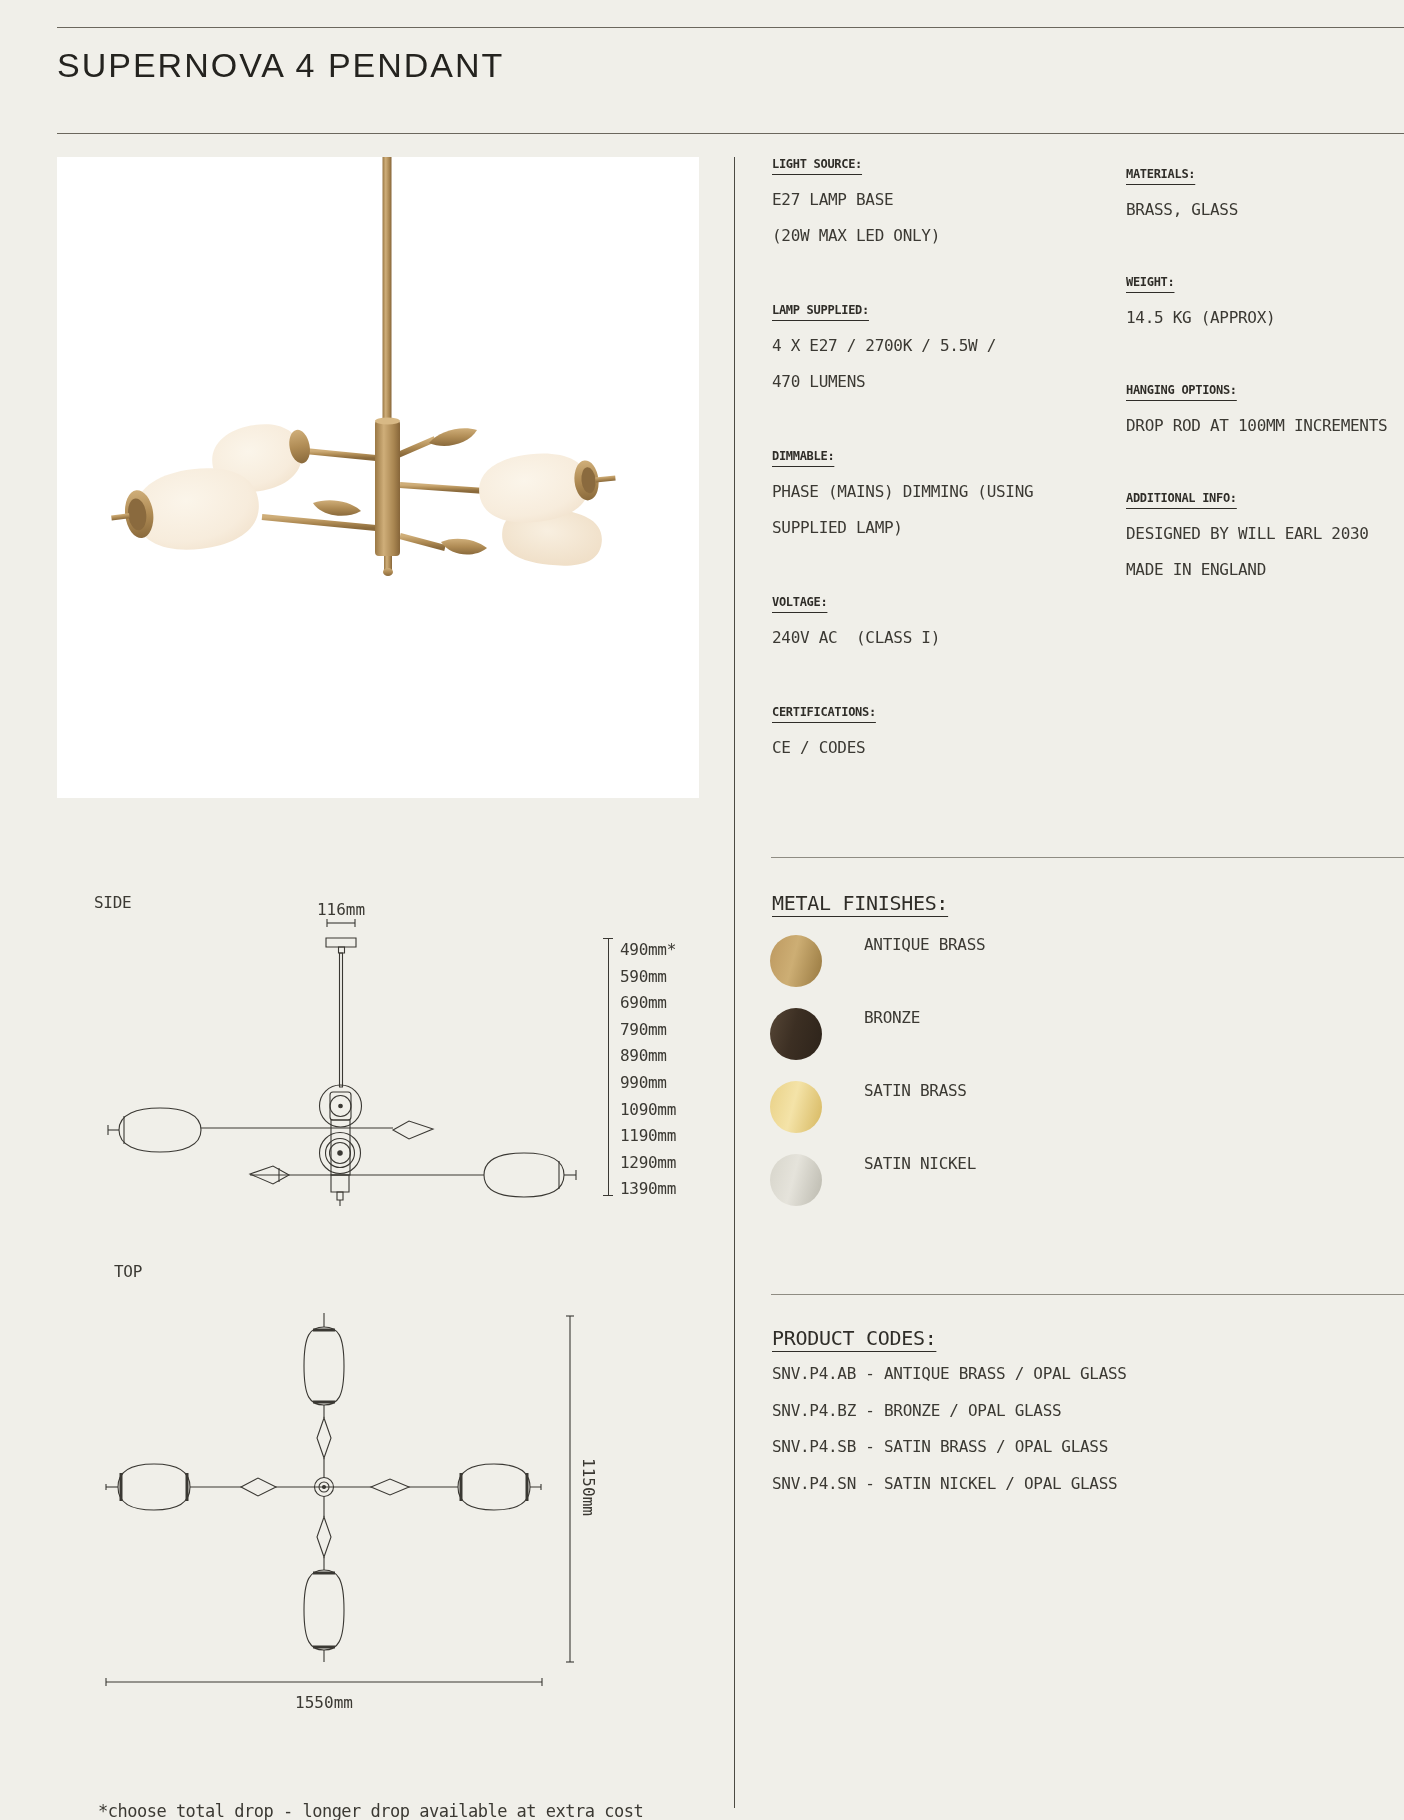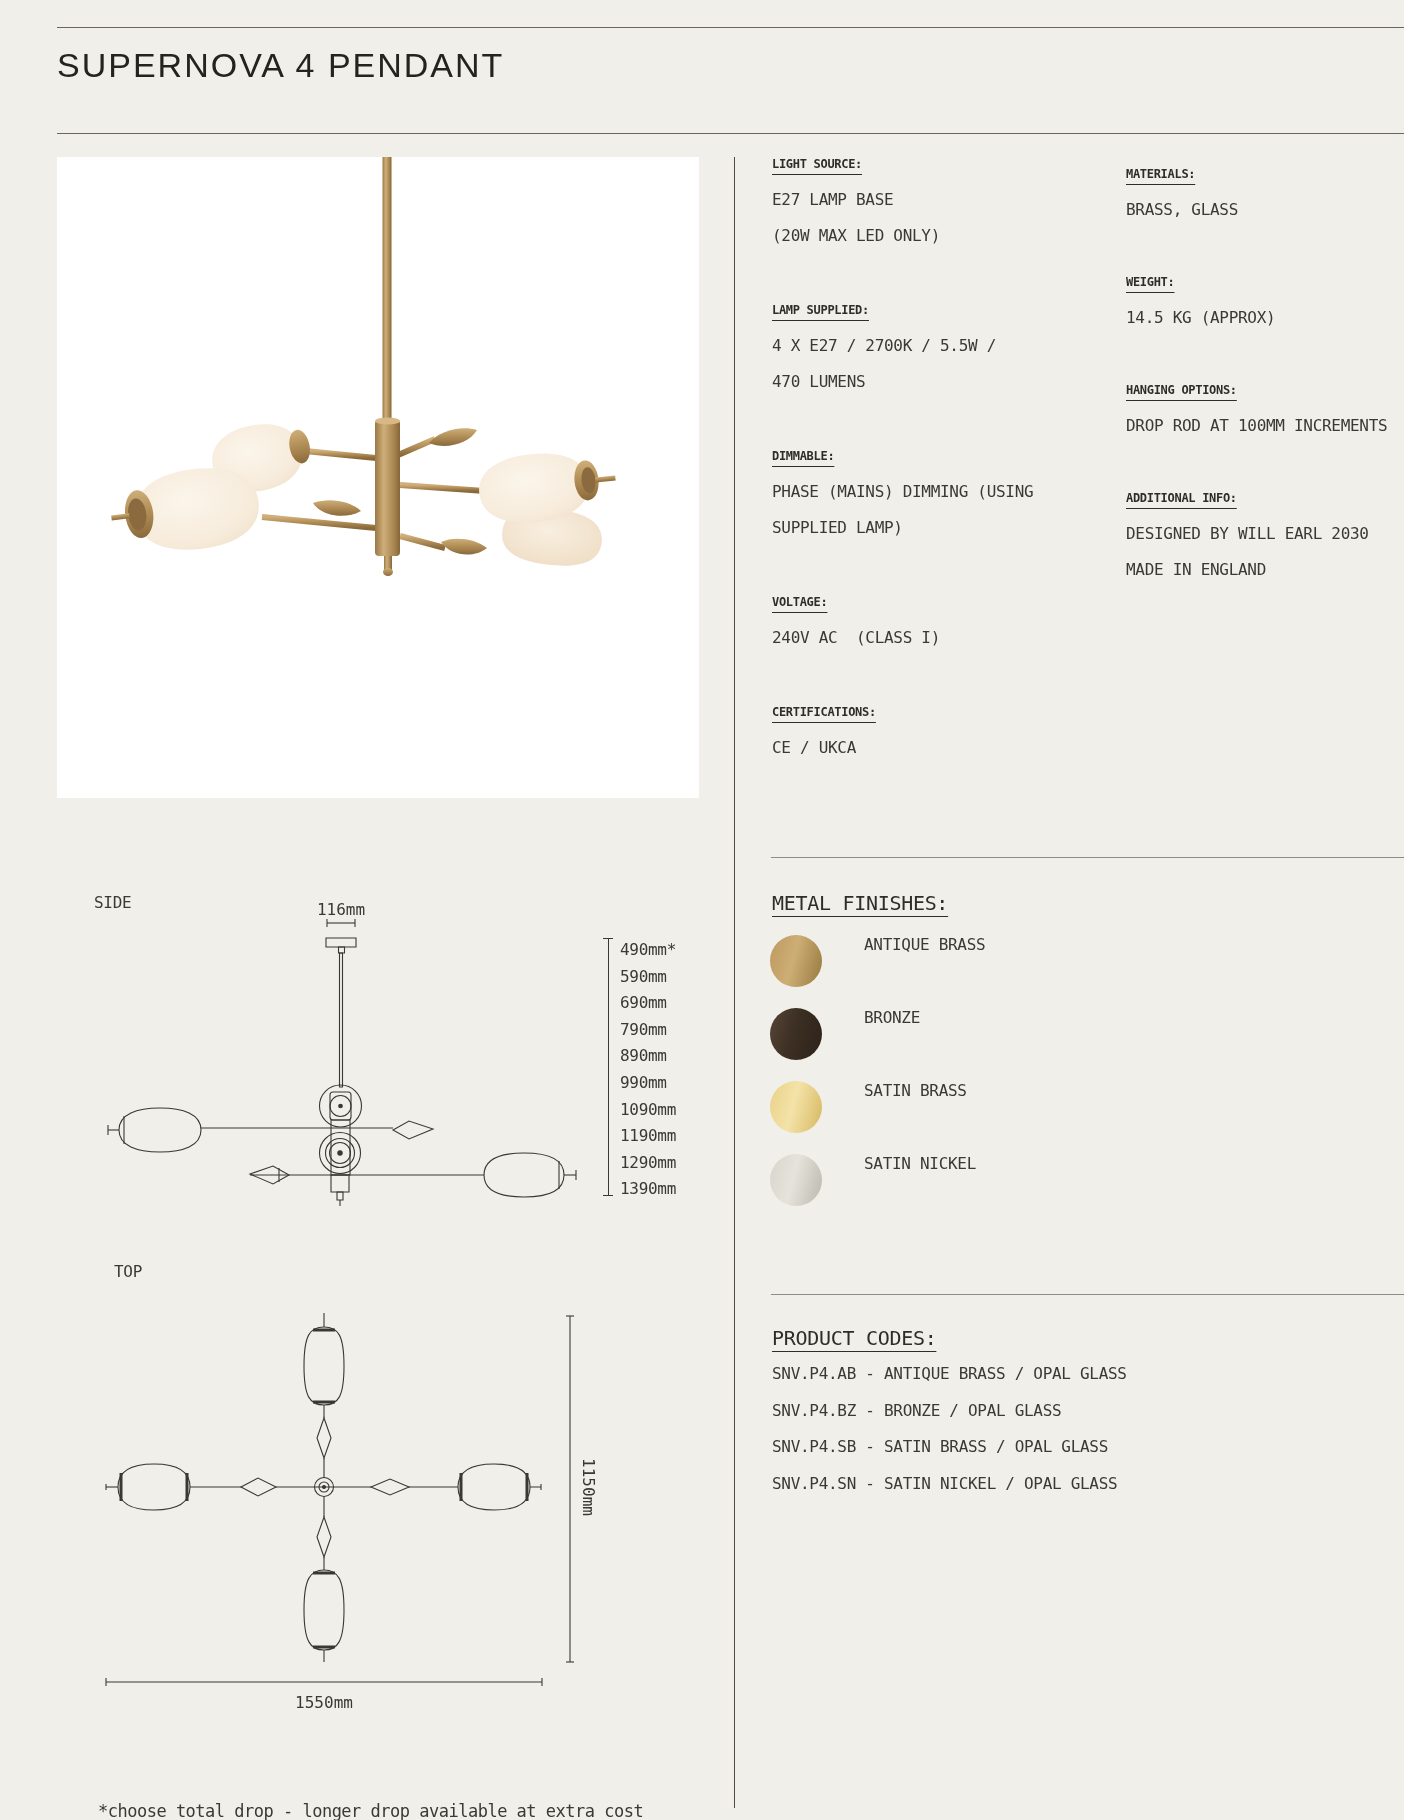--- a/index.html
+++ b/index.html
@@ -121,21 +121,21 @@
         <div class="spec-h">DIMMABLE:</div>
         <div class="spec-line">PHASE (MAINS) DIMMING (USING</div>
         <div class="spec-line">SUPPLIED LAMP)</div>
       </div>
       <div class="spec-sec" style="margin-bottom: 38px;">
         <div class="spec-h">VOLTAGE:</div>
         <div class="spec-line">240V AC  (CLASS I)</div>
       </div>
       <div class="spec-sec" style="margin-bottom: 38px;">
         <div class="spec-h">CERTIFICATIONS:</div>
-        <div class="spec-line">CE / UKCA</div>
+        <div class="spec-line">CE / CODES</div>
       </div>
     </div>
   <div id="right-col" class="col" style="left:1090px;top:156px;width:300px;">
       <div class="spec-sec" style="margin-bottom: 36px;">
         <div class="spec-h">MATERIALS:</div>
         <div class="spec-line">BRASS, GLASS</div>
       </div>
       <div class="spec-sec" style="margin-bottom: 36px;">
         <div class="spec-h">WEIGHT:</div>
         <div class="spec-line">14.5 KG (APPROX)</div>

